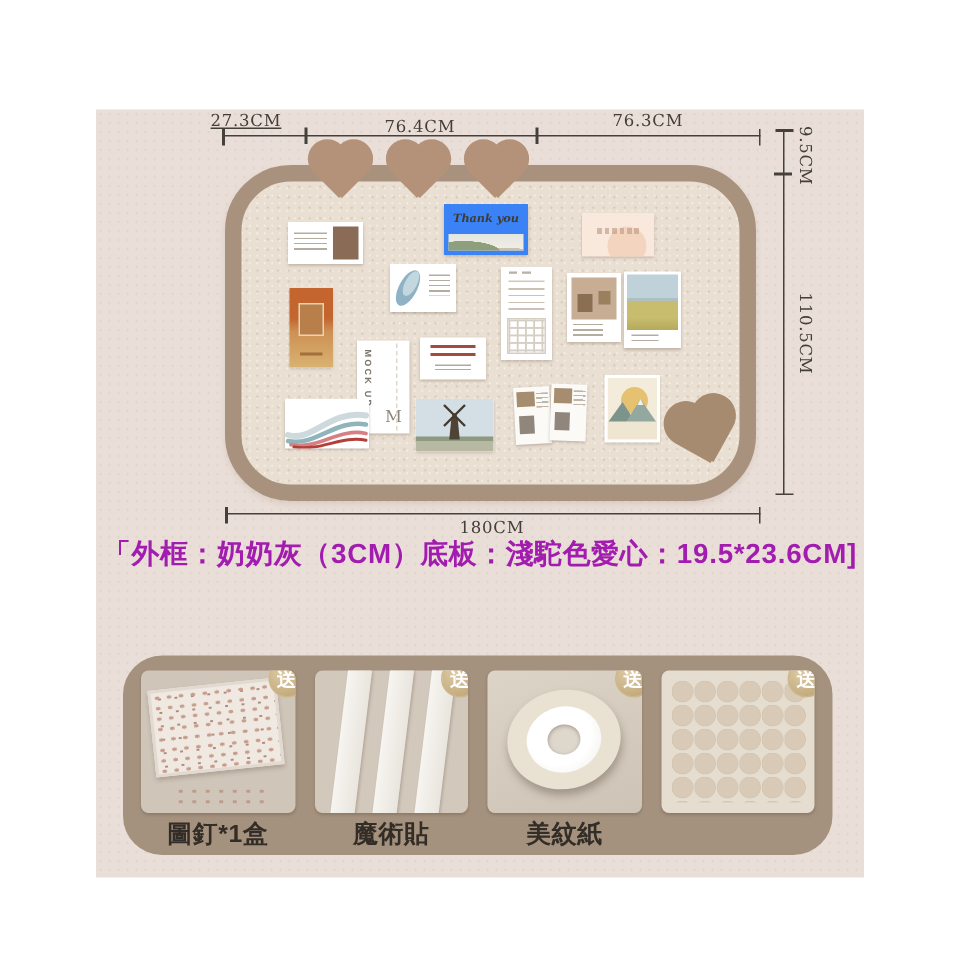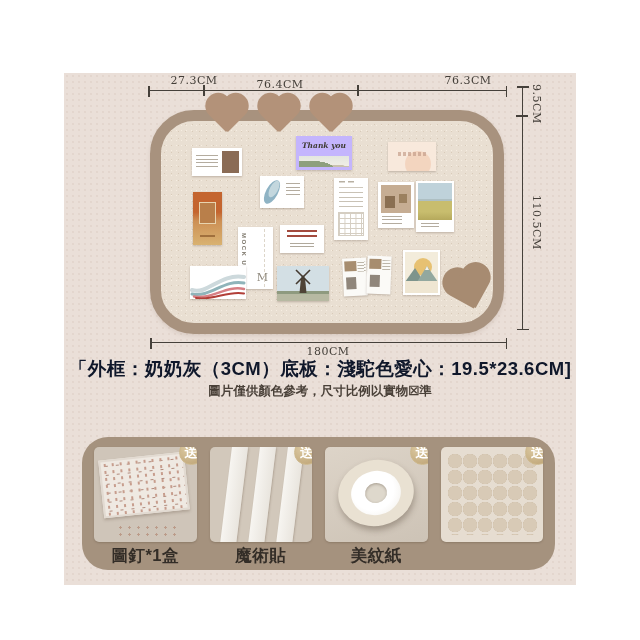--- a/index.html
+++ b/index.html
@@ -34,21 +34,21 @@
   .heart.h1 { left:202px; top:95px; width:50px; height:44px; --hc:#b39279; }
   .heart.h2 { left:254px; top:95px; width:50px; height:44px; --hc:#b39279; }
   .heart.h3 { left:306px; top:95px; width:50px; height:44px; --hc:#b39279; }
   .heart.corner { left:441px; top:267px; width:58px; height:50px; --hc:#a78b71; transform:rotate(-16deg); }
 
   
   .card { position:absolute; background:#fff; box-shadow:0 1px 2px rgba(90,70,55,.3); }
   .tlines { background:repeating-linear-gradient(to bottom,#b4ac9f 0 1px, transparent 1px 3.5px); }
   .c-note .blk { position:absolute; right:3px; top:3px; bottom:3px; width:17px; background:#8a6b55; }
   .c-note .tl { position:absolute; left:4px; top:7px; width:22px; height:12px; }
-  .c-thanks { background:#c4b5fd; }
+  .c-thanks { background:#3b82f6; }
   .c-thanks .ty { margin-top:5px; text-align:center; font:italic 700 7.5px "DejaVu Serif", serif; color:#3e3b32; }
   .c-thanks .scene { position:absolute; left:3px; right:3px; bottom:3px; height:11px;
       background: radial-gradient(90% 130% at 20% 115%, #8e9f7d 0 55%, transparent 56%),
                   radial-gradient(100% 80% at 75% 125%, #c9c1ae 0 50%, transparent 51%),
                   linear-gradient(#e3e6df, #f2efe6); }
   .c-pink { background:#f8e9dc; overflow:hidden; }
   .c-pink::before { content:""; position:absolute; right:5px; bottom:-6px; width:26px; height:26px; border-radius:50%; background:#f1cdb6; opacity:.75; }
   .c-pink::after { content:""; position:absolute; left:10px; top:10px; width:28px; height:4px;
       background:repeating-linear-gradient(90deg,#c29a86 0 3px, transparent 3px 5px); opacity:.65; }
   .c-orange { background:linear-gradient(#c4652f 0 38%, #cd9055 55%, #d9b271); }
@@ -76,21 +76,21 @@
   .c-collage { background:transparent; box-shadow:none; }
   .pg { position:absolute; width:24px; height:38px; background:#fbfaf7; box-shadow:0 1px 2px rgba(90,70,55,.3);
       background-image:linear-gradient(#a78d6f,#a78d6f), linear-gradient(#90867b,#90867b),
       repeating-linear-gradient(to bottom,#bdb6a9 0 1px, transparent 1px 3px);
       background-size:12px 10px, 10px 12px, 8px 10px; background-position:2px 3px, 3px 19px, 15px 4px; background-repeat:no-repeat; }
   .pg.l { left:1px; top:3px; transform:rotate(-3deg); }
   .pg.r { right:1px; top:1px; transform:rotate(2deg); }
   .card svg { display:block; }
 
   
-  .spec { position:absolute; left:0; right:0; top:356px; text-align:center; font-weight:700; font-size:18.5px; color:#0f172a; letter-spacing:0.5px; }
+  .spec { position:absolute; left:0; right:0; top:356px; text-align:center; font-weight:700; font-size:18.5px; color:#a21caf; letter-spacing:0.5px; }
   .disclaimer { position:absolute; left:0; right:0; top:383px; text-align:center; font-weight:700; font-size:12.5px; color:#4a4139; }
   .title-badge { position:absolute; left:50%; top:402px; transform:translateX(-50%); background:#6c6156; color:#f7f4ef;
       font-weight:700; font-size:21px; letter-spacing:2px; padding:3px 16px 5px; border-radius:3px; box-shadow:0 1px 3px rgba(60,50,40,.4); }
 
   
   .panel { position:absolute; left:82px; top:437px; width:473px; height:133px; background:#a5927e; border-radius:26px;
       display:flex; gap:13px; padding:10px 12px 0; }
   .gift { flex:1; display:flex; flex-direction:column; align-items:center; position:relative; }
   .gift-photo { position:relative; width:100%; height:95px; border-radius:5px; box-shadow:0 1px 2px rgba(70,55,40,.25); }
   .gift-label { margin-top:3px; font-weight:700; font-size:16.5px; color:#332d27; letter-spacing:0.5px; white-space:nowrap; }
@@ -122,23 +122,23 @@
 </style>
 </head>
 <body>
 
 <div class="canvas">
   <div class="poster"></div>
 
   <div class="dimline-h" style="left:148px; top:90px; width:359px;"></div>
   <div class="tick-v" style="left:203px; top:85px;"></div>
   <div class="tick-v" style="left:357px; top:85px;"></div>
-  <div class="dimlab" style="left:163px; top:74px; width:62px;">27.3CM</div>
+  <div class="dimlab" style="left:133px; top:74px; width:62px;text-decoration:underline;">27.3CM</div>
   <div class="dimlab" style="left:249px; top:78px; width:62px;">76.4CM</div>
-  <div class="dimlab" style="left:401px; top:74px; width:62px;margin-left:36px;">76.3CM</div>
+  <div class="dimlab" style="left:401px; top:74px; width:62px;">76.3CM</div>
 
   <div class="dimline-v" style="left:522px; top:86px; height:244px;"></div>
   <div class="tick-h" style="left:516px; top:115px;"></div>
   <div class="dimlab vert" style="left:530px; top:84px; height:40px;">9.5CM</div>
   <div class="dimlab vert" style="left:530px; top:192px; height:60px;">110.5CM</div>
 
   <div class="dimline-h" style="left:150px; top:342px; width:357px;"></div>
   <div class="dimlab" style="left:297px; top:345px; width:62px;">180CM</div>
 
   <div class="board"></div>
@@ -220,21 +220,20 @@
       <rect width="33" height="41" fill="#f3ecdb"></rect>
       <circle cx="18" cy="15" r="9" fill="#e6bd66" opacity="0.9"></circle>
       <path d="M0 30 L10 16 L19 30 Z" fill="#7d948c"></path>
       <path d="M12 30 L22 14 L33 30 Z" fill="#93a89f"></path>
       <path d="M20 18 L22 14 L24 18 Z" fill="#f4f1e8"></path>
       <rect y="29" width="33" height="12" fill="#efe6d2"></rect>
     </svg>
   </div>
 
   <div class="spec">「外框：奶奶灰（3CM）底板：淺駝色愛心：19.5*23.6CM]</div>
-  <div class="disclaimer">圖片僅供顏色參考，尺寸比例以實物☒準</div>
 
   <div class="panel">
     <div class="gift">
       <div class="gift-photo p1">
         <div class="gift-badge">送</div>
         <div class="pinbox"></div>
         <div class="loose"></div>
       </div>
       <div class="gift-label">圖釘*1盒</div>
     </div>

